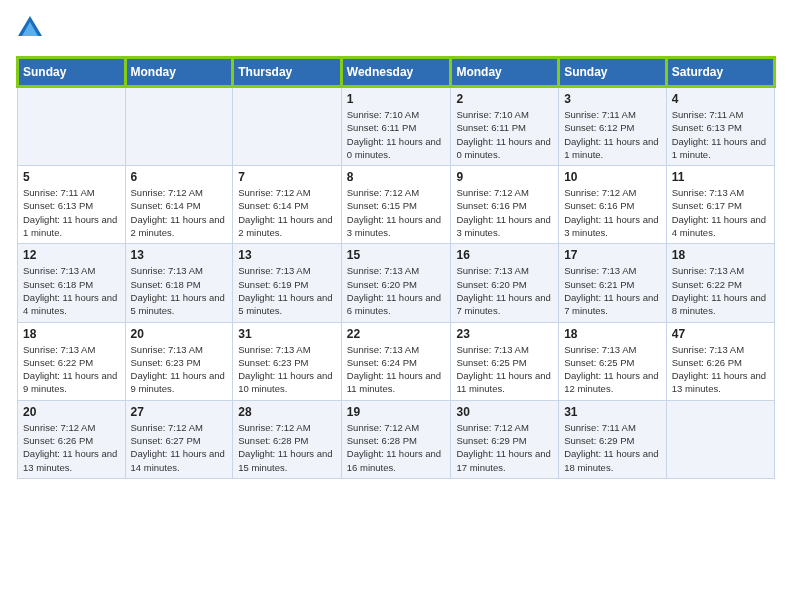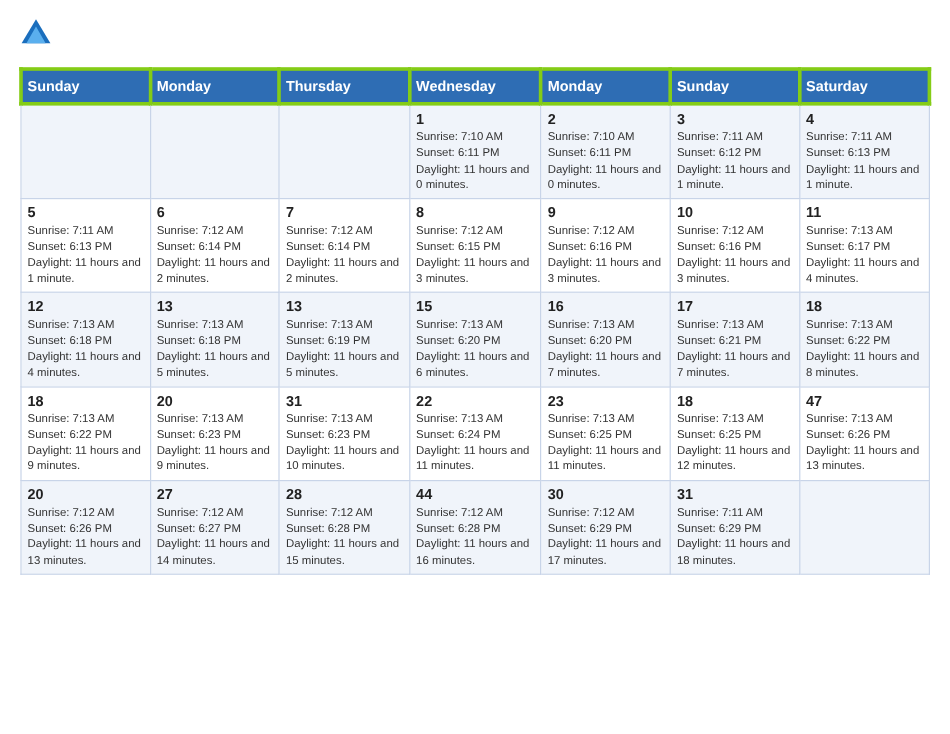--- a/index.html
+++ b/index.html
@@ -244,21 +244,21 @@
         </td>
         <td>
           <div class="day-num">27</div>
           <div class="day-info">Sunrise: 7:12 AM<br>Sunset: 6:27 PM<br>Daylight: 11 hours and 14 minutes.</div>
         </td>
         <td>
           <div class="day-num">28</div>
           <div class="day-info">Sunrise: 7:12 AM<br>Sunset: 6:28 PM<br>Daylight: 11 hours and 15 minutes.</div>
         </td>
         <td>
-          <div class="day-num">44</div>
+          <div class="day-num">19</div>
           <div class="day-info">Sunrise: 7:12 AM<br>Sunset: 6:28 PM<br>Daylight: 11 hours and 16 minutes.</div>
         </td>
         <td>
           <div class="day-num">30</div>
           <div class="day-info">Sunrise: 7:12 AM<br>Sunset: 6:29 PM<br>Daylight: 11 hours and 17 minutes.</div>
         </td>
         <td>
           <div class="day-num">31</div>
           <div class="day-info">Sunrise: 7:11 AM<br>Sunset: 6:29 PM<br>Daylight: 11 hours and 18 minutes.</div>
         </td>

